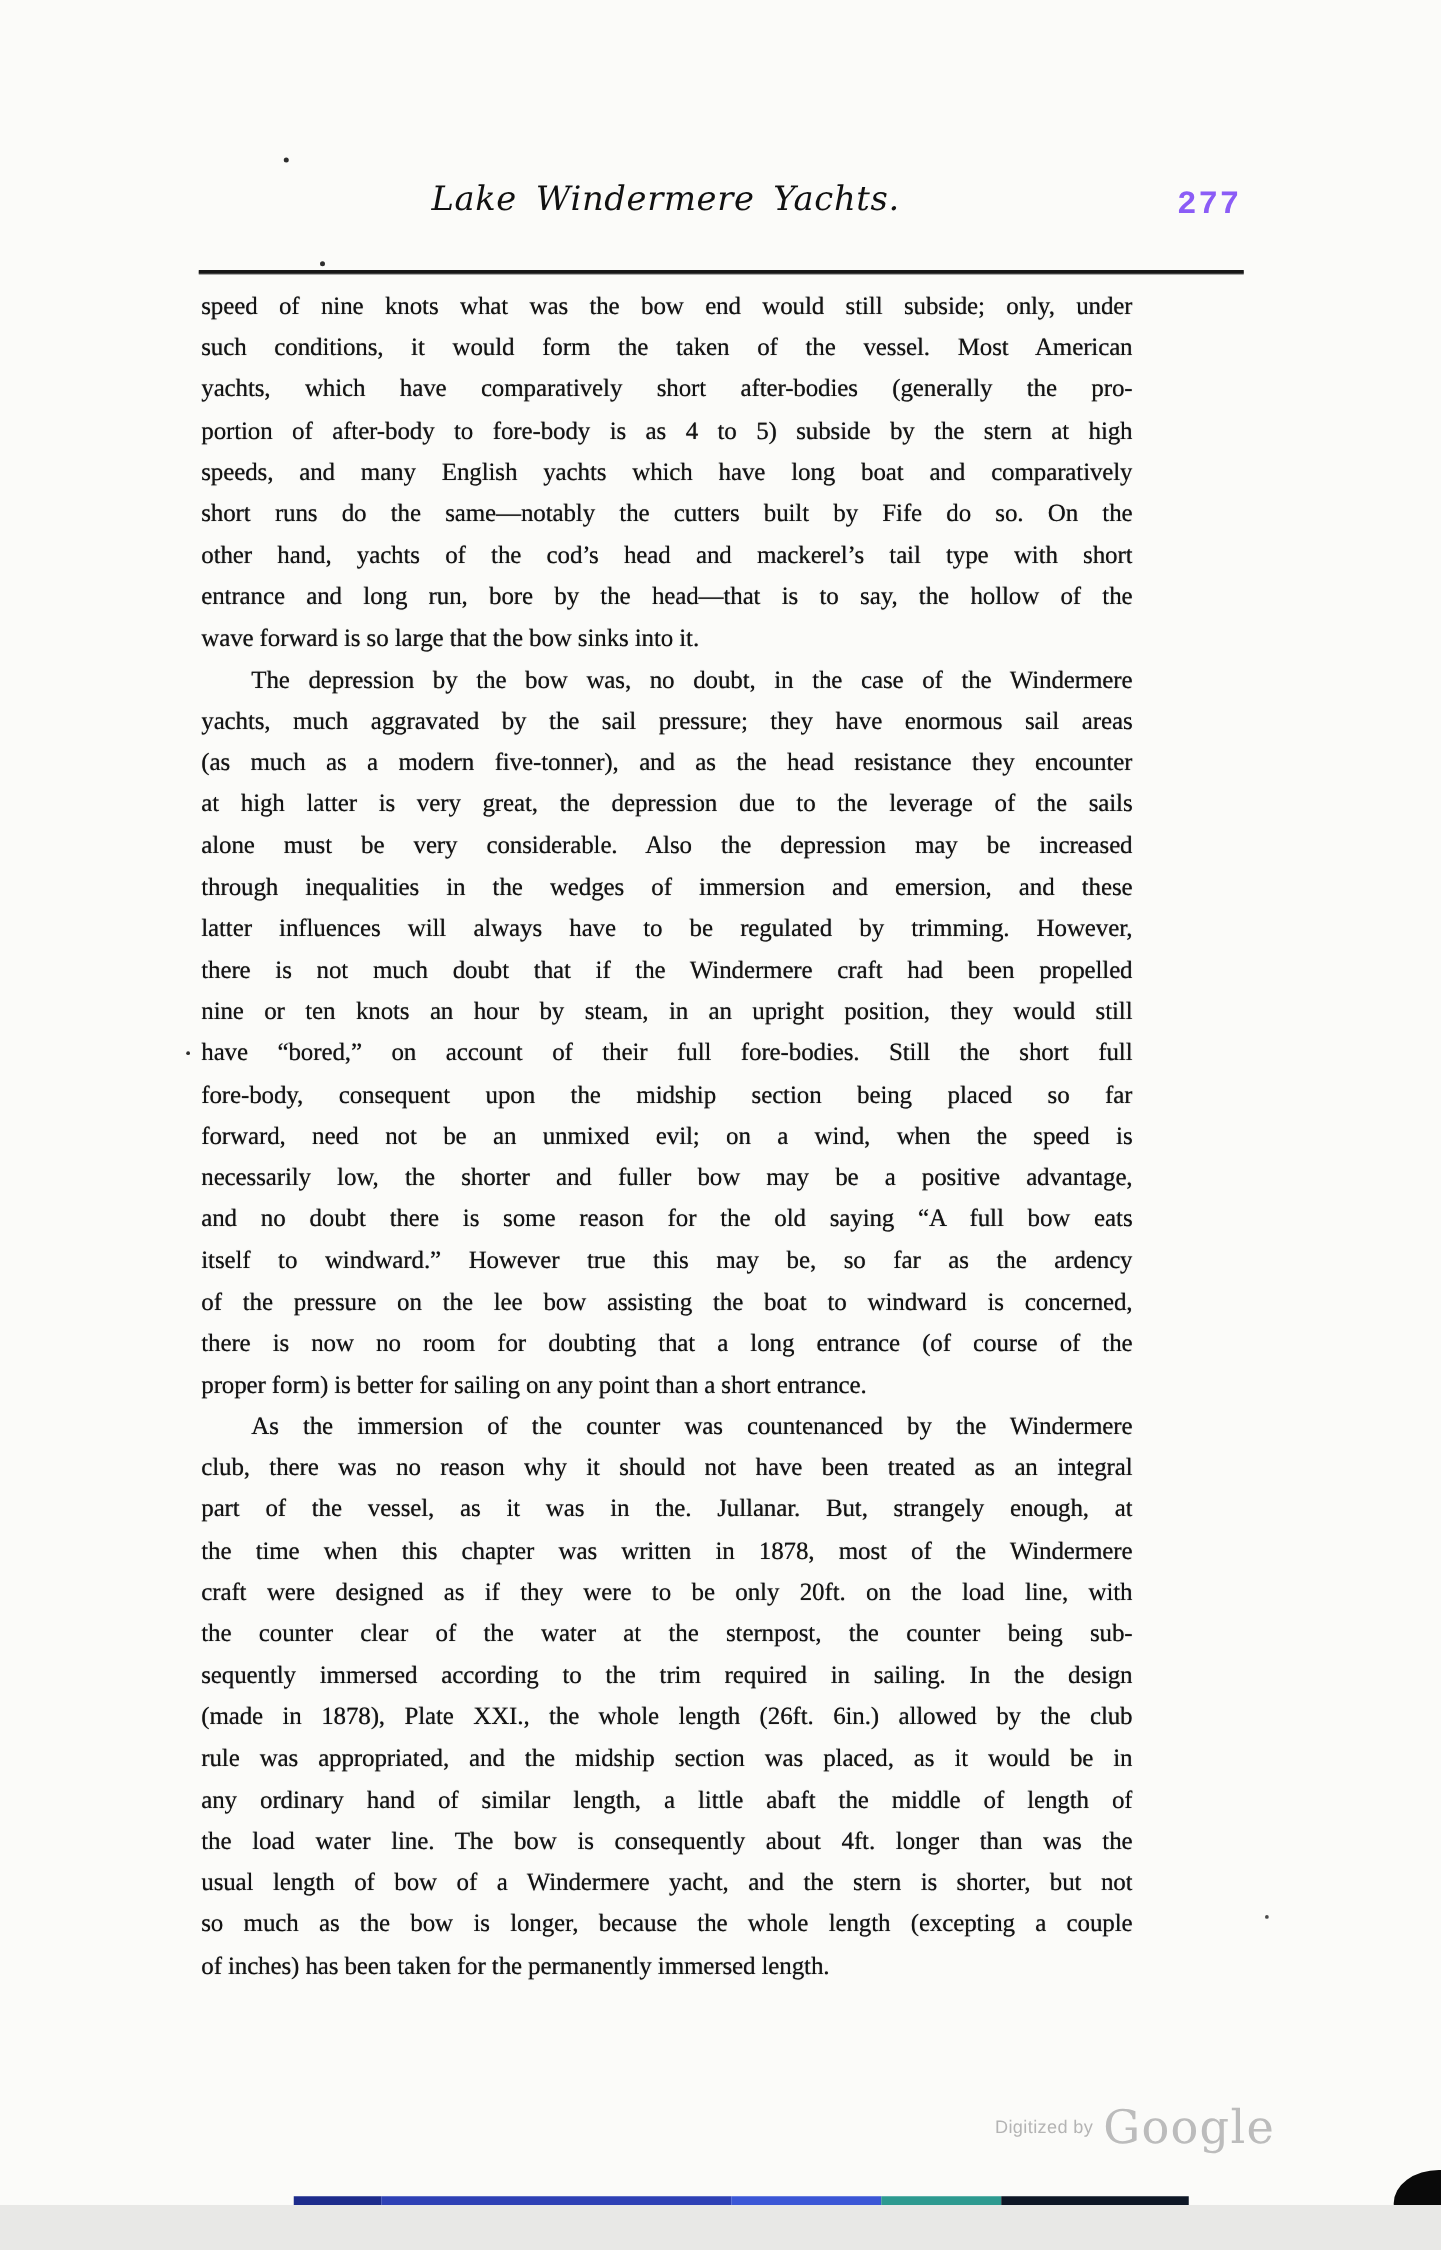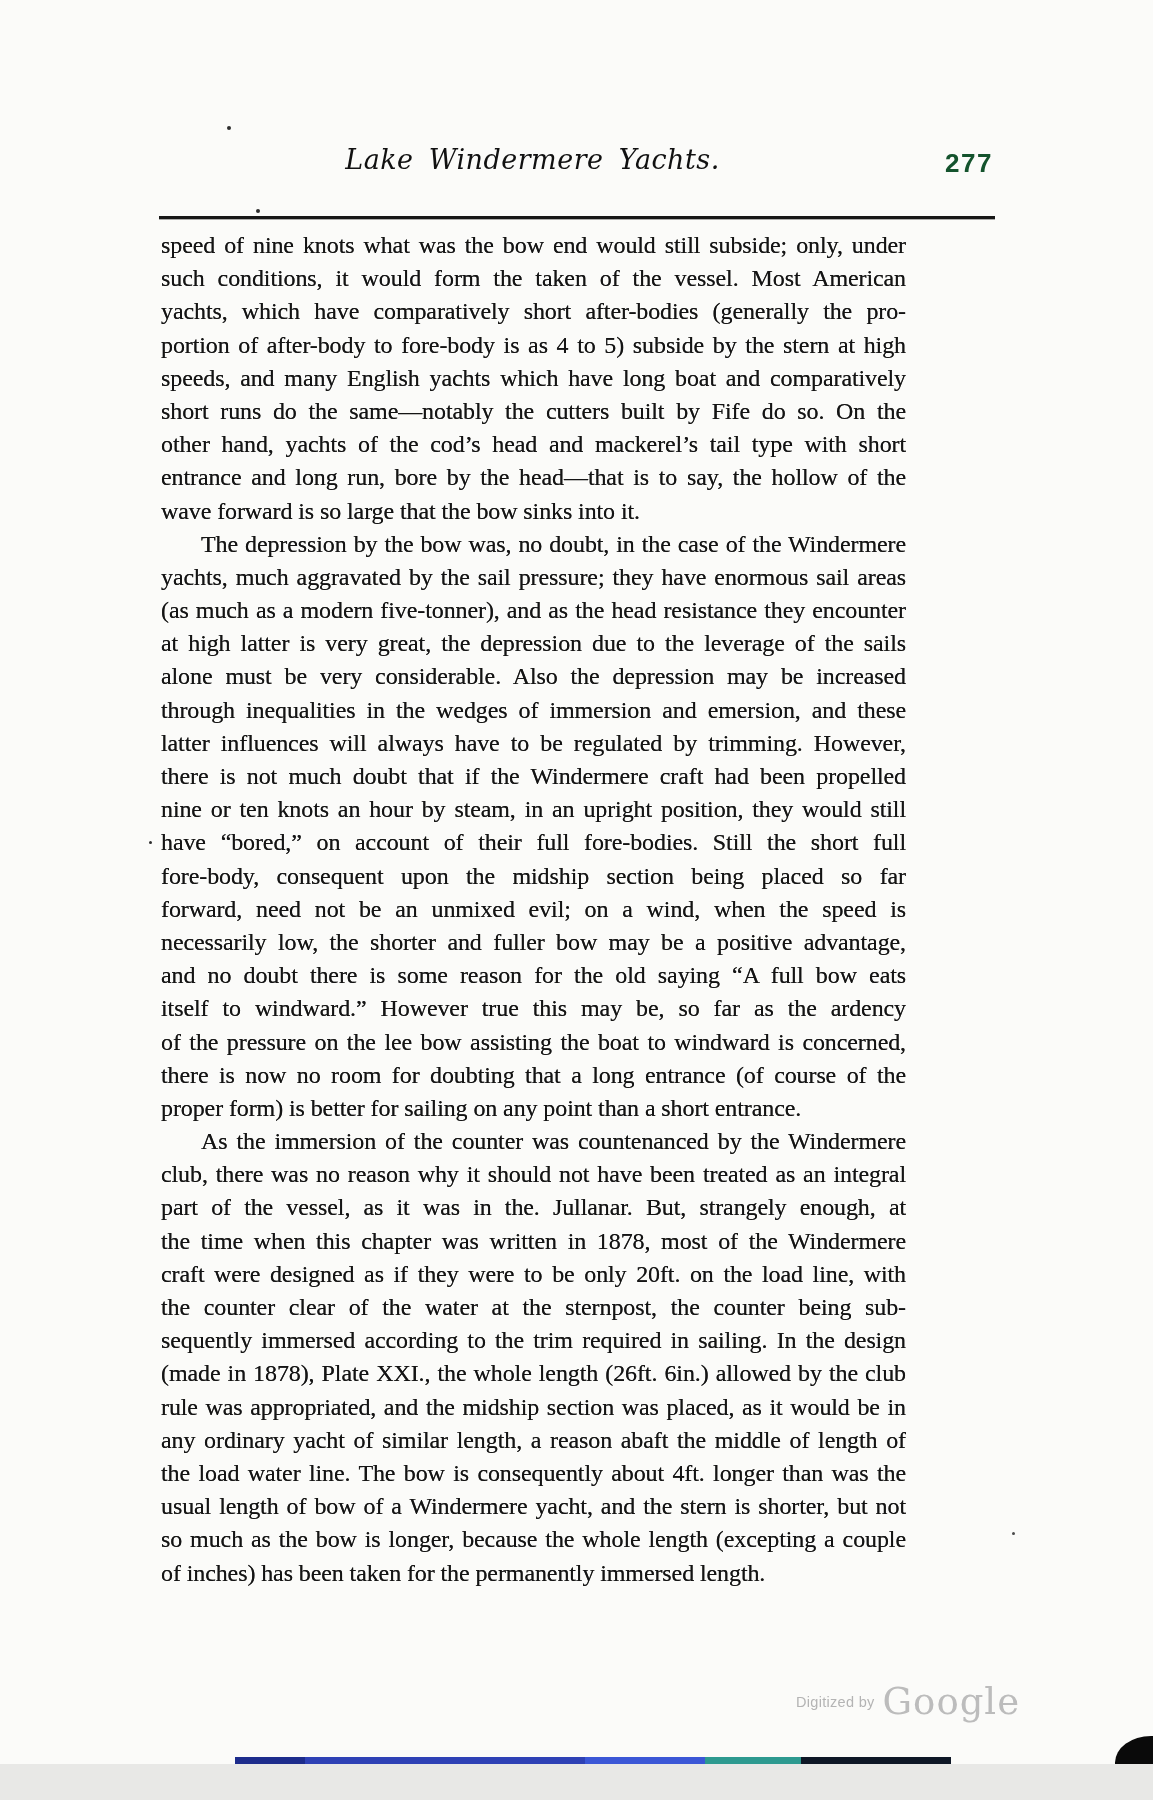--- a/index.html
+++ b/index.html
@@ -17,35 +17,35 @@
     text-align:center;
     font-family:"DejaVu Serif", serif;
     font-style:italic;
     font-size:27px;
     letter-spacing:0.5px;
     word-spacing:6px;
     color:#111;
   }
   .page-number{
     position:absolute;top:148px;right:160px;
-    font-family:Liberation Sans, sans-serif;
+    font-family:Liberation Mono, monospace;
     font-weight:bold;
     font-size:26px;
     letter-spacing:1.5px;
-    color:#14532d;
+    color:#8b5cf6;
   }
   .head-rule{
     position:absolute;left:159px;top:216px;width:836px;height:3px;
     background:#171717;
     box-shadow:0 1px 0 rgba(20,20,20,0.35);
   }
   
   .body-text{
     position:absolute;left:161px;top:229px;width:745px;
-    font-size:24px;
+    font-size:20px;
     line-height:33.2px;
     letter-spacing:-0.1px;
     text-shadow:0 0 0.6px rgba(10,10,10,0.75);
   }
   .line{
     text-align:justify;
     text-align-last:justify;
     height:33.2px;
     overflow:hidden;
     white-space:normal;
@@ -131,21 +131,21 @@
       <div class="line last">proper form) is better for sailing on any point than a short entrance.</div>
       <div class="line indent">As the immersion of the counter was countenanced by the Windermere</div>
       <div class="line">club, there was no reason why it should not have been treated as an integral</div>
       <div class="line">part of the vessel, as it was in the. Jullanar.  But, strangely enough, at</div>
       <div class="line">the time when this chapter was written in 1878, most of the Windermere</div>
       <div class="line">craft were designed as if they were to be only 20ft. on the load line, with</div>
       <div class="line">the counter clear of the water at the sternpost, the counter being sub-</div>
       <div class="line">sequently immersed according to the trim required in sailing.  In the design</div>
       <div class="line">(made in 1878), Plate XXI., the whole length (26ft. 6in.) allowed by the club</div>
       <div class="line">rule was appropriated, and the midship section was placed, as it would be in</div>
-      <div class="line">any ordinary yacht of similar length, a reason abaft the middle of length of</div>
+      <div class="line">any ordinary hand of similar length, a little abaft the middle of length of</div>
       <div class="line">the load water line.  The bow is consequently about 4ft. longer than was the</div>
       <div class="line">usual length of bow of a Windermere yacht, and the stern is shorter, but not</div>
       <div class="line">so much as the bow is longer, because the whole length (excepting a couple</div>
       <div class="line last">of inches) has been taken for the permanently immersed length.</div>
     </div>
 
   <div class="watermark">
     <span class="wm-prefix">Digitized by</span>
     <span class="wm-logo">Google</span>
   </div>

